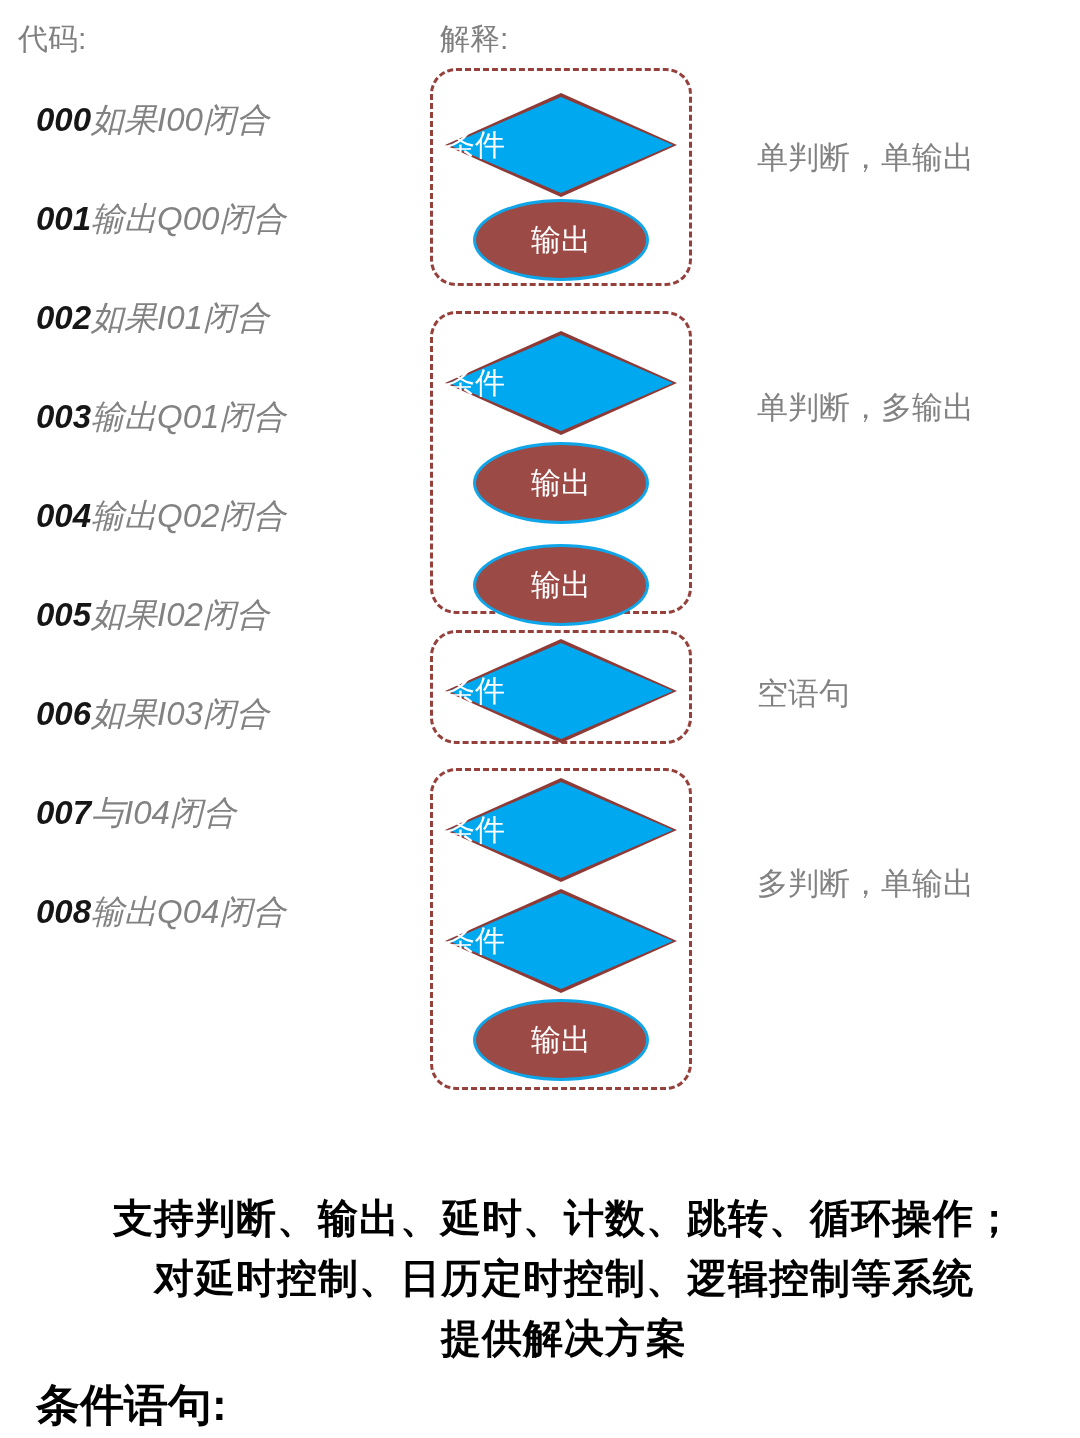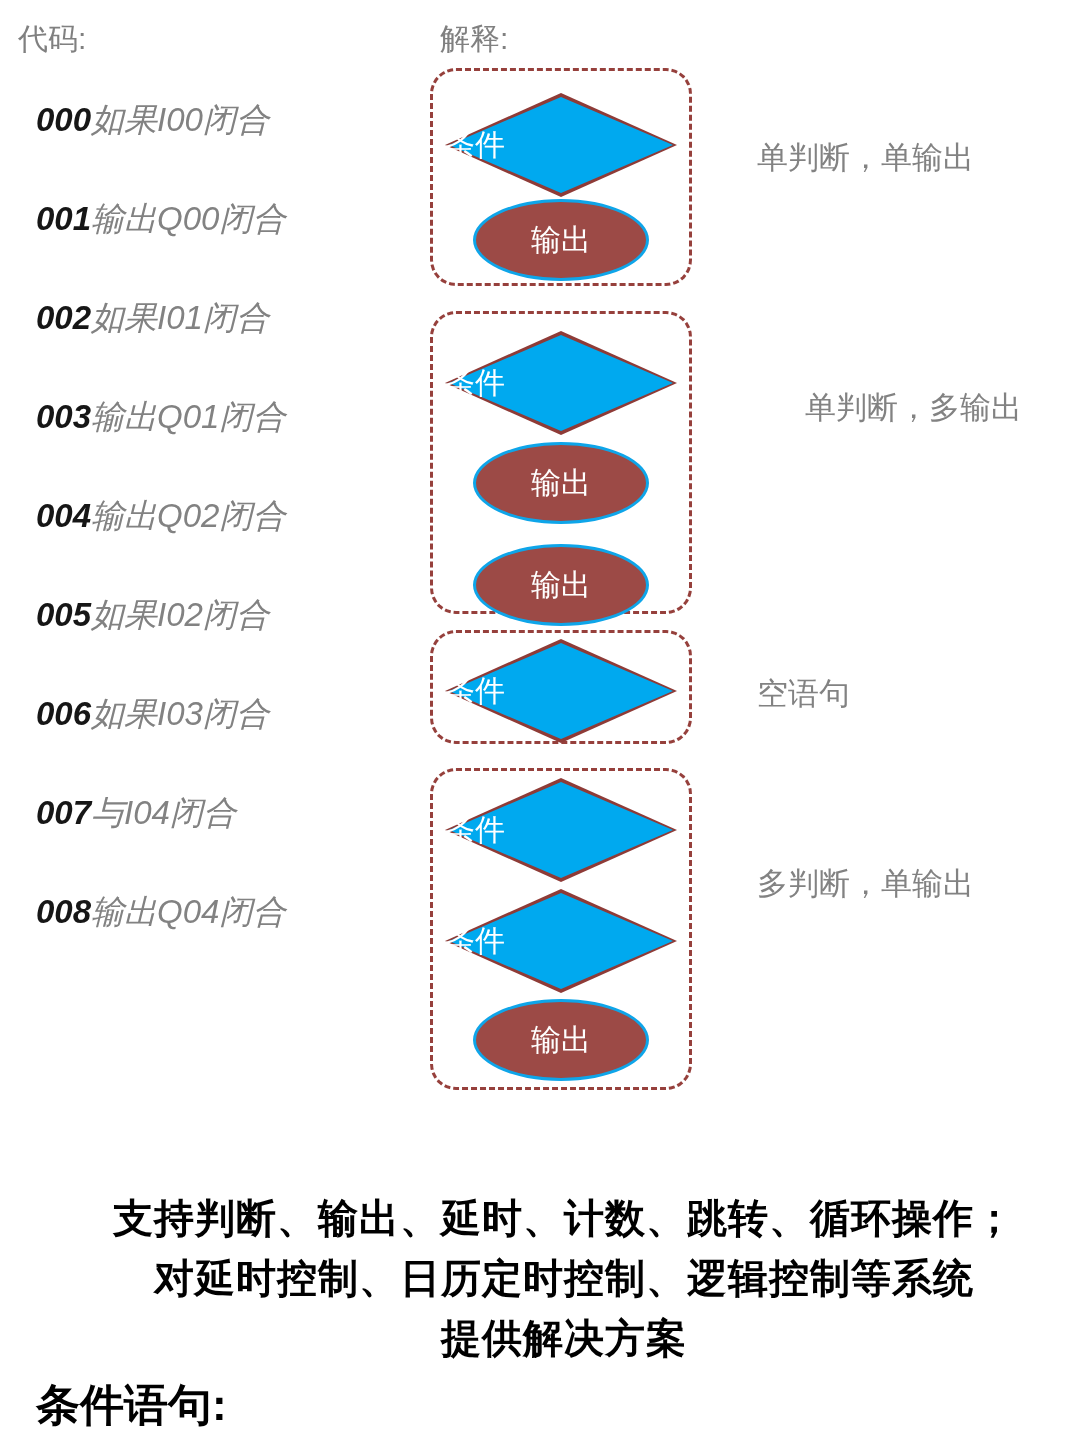--- a/index.html
+++ b/index.html
@@ -227,21 +227,21 @@
         </div>
         <div class="node-ellipse" style="top: 228px;">
           <span class="node-label">输出</span>
         </div>
       </div>
     </div>
   </div>
 
 <div id="explanation-labels">
     <div class="expl-label" style="top: 142px;">单判断，单输出</div>
-    <div class="expl-label" style="top: 392px; margin-left: 48px;">单判断，多输出</div>
+    <div class="expl-label" style="top: 392px;">单判断，多输出</div>
     <div class="expl-label" style="top: 678px;">空语句</div>
     <div class="expl-label" style="top: 868px;">多判断，单输出</div>
   </div>
 
 <div id="summary-paragraph">
   <span class="pline">支持判断、输出、延时、计数、跳转、循环操作；</span>
   <span class="pline">对延时控制、日历定时控制、逻辑控制等系统</span>
   <span class="pline">提供解决方案</span>
 </div>
 

